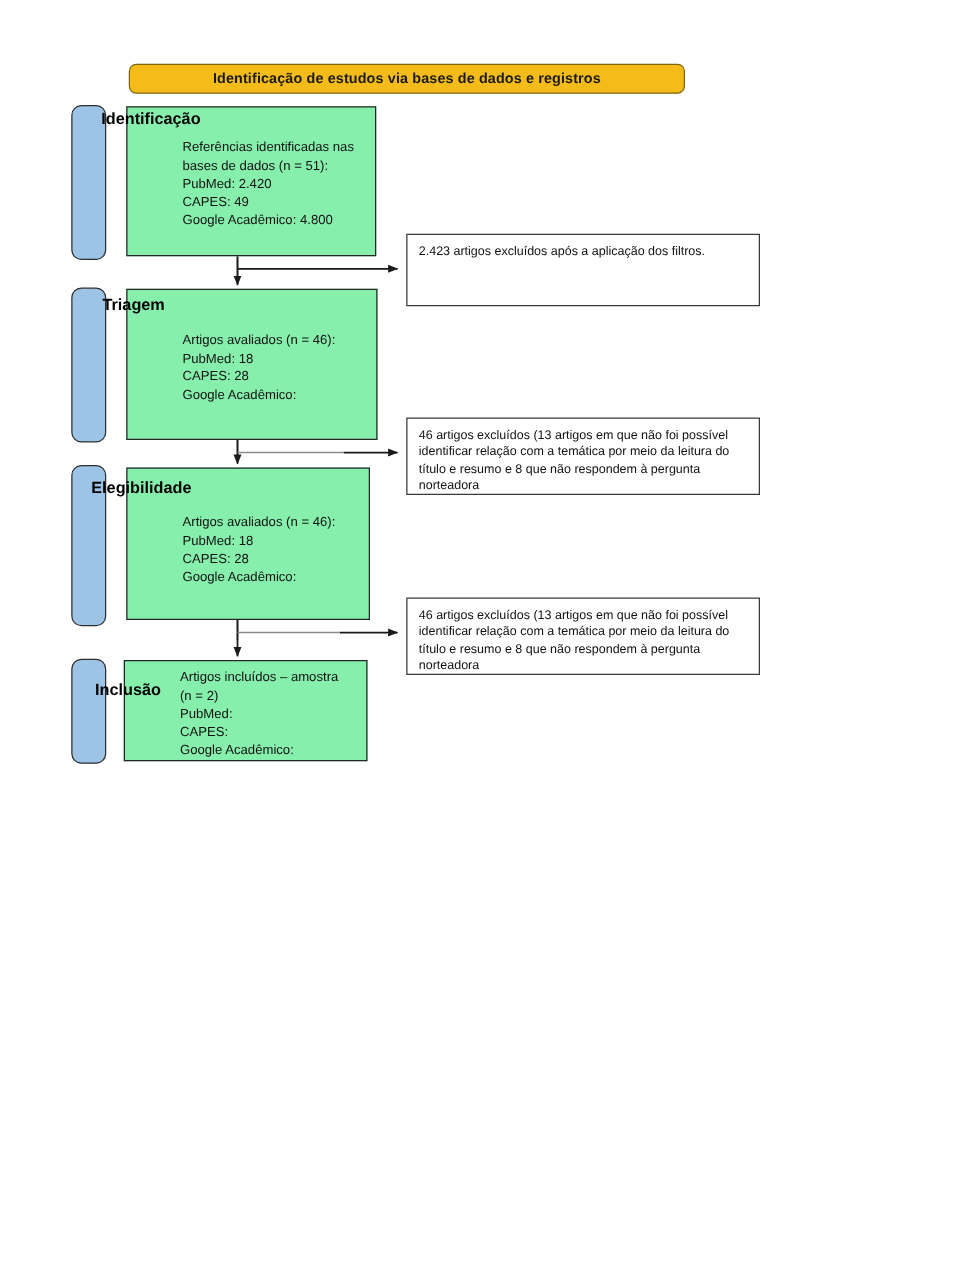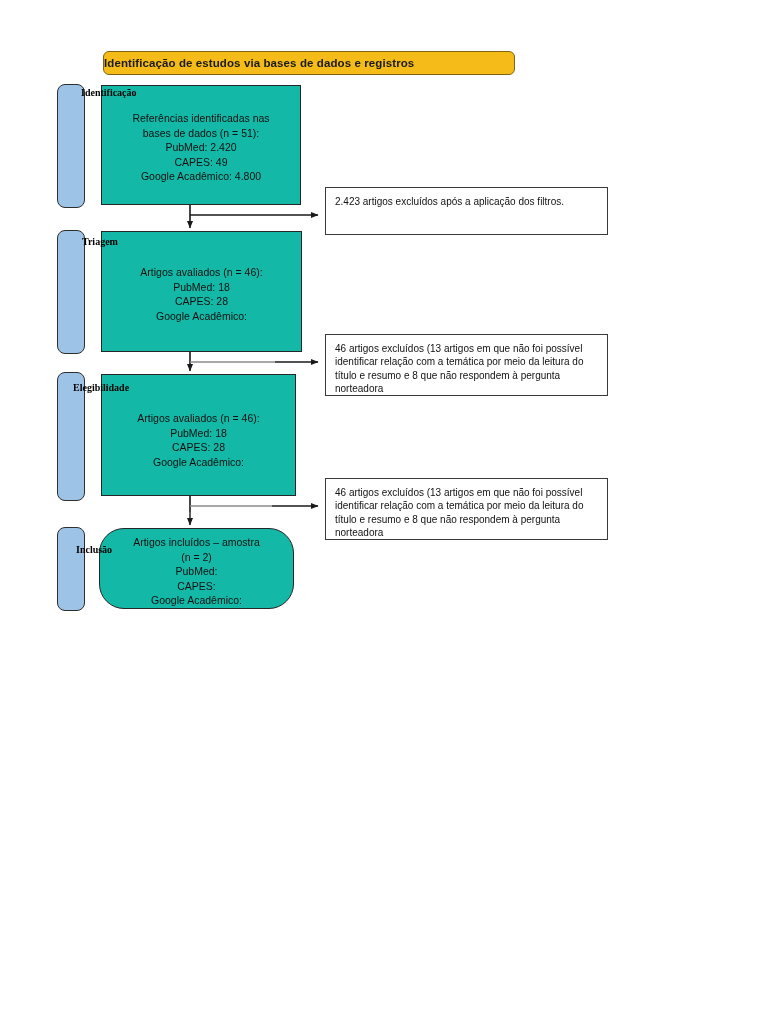--- a/index.html
+++ b/index.html
@@ -22,29 +22,29 @@
     top: 0;
     width: 768px;
     height: 1024px;
   }
 
   
   .banner {
     position: absolute;
     left: 103px;
     top: 51px;
-    width: 412px;
+    width: 445px;
     height: 24px;
     background: #F5BC19;
     border: 1px solid #7f6410;
     border-radius: 6px;
     box-sizing: border-box;
     display: flex;
     align-items: center;
-    justify-content: flex-start;
+    justify-content: center;
   }
   .banner-text {
     font-size: 11.5px;
     font-weight: bold;
     color: #1a1a1a;
     letter-spacing: 0.1px;
     white-space: nowrap;
   }
 
   
@@ -58,45 +58,44 @@
     box-sizing: border-box;
   }
   .bar-identificacao { top: 84px;  height: 124px; }
   .bar-triagem       { top: 230px; height: 124px; }
   .bar-elegibilidade { top: 372px; height: 129px; }
   .bar-inclusao      { top: 527px; height: 84px; }
 
   
   .stage-label {
     position: absolute;
-    font-size: 10px;
+    font-size: 13px;
     font-weight: bold;
     color: #000;
     white-space: nowrap;
     z-index: 5;
     background: transparent;
-    font-family: Liberation Serif, serif;
   }
   .lbl-identificacao { left: 81px; top: 87px; }
   .lbl-triagem       { left: 82px; top: 236px; }
   .lbl-elegibilidade { left: 73px; top: 382px; }
   .lbl-inclusao      { left: 76px; top: 532px; margin-top: 12px; }
 
   
   .flow-box {
     position: absolute;
     border: 1.6px solid #262626;
-    background: #14b8a6;
-    box-sizing: border-box;
-    text-align: center;
+    background: #86efac;
+    box-sizing: border-box;
+    padding-left: 44px;
   }
   .box-identificacao { left: 101px; top: 85px;  width: 200px; height: 120px; }
   .box-triagem       { left: 101px; top: 231px; width: 201px; height: 121px; }
   .box-elegibilidade { left: 101px; top: 374px; width: 195px; height: 122px; }
-  .box-inclusao      { left: 99px;  top: 528px; width: 195px; height: 81px; border-radius: 25px; }
+  .box-inclusao      { left: 99px;  top: 528px; width: 195px; height: 81px; }
 
   .box-body {
     font-size: 10.5px;
     line-height: 14.5px;
     color: #111;
     white-space: pre-line;
   }
   .box-identificacao .box-body { padding-top: 25px; }
   .box-triagem .box-body       { padding-top: 33px; }
   .box-elegibilidade .box-body { padding-top: 36px; }
@@ -104,21 +103,21 @@
 
   
   .excl-box {
     position: absolute;
     border: 1.6px solid #3a3a3a;
     background: #ffffff;
     box-sizing: border-box;
     padding: 7px 9px 0 9px;
     text-align: left;
   }
-  .excl-1 { left: 325px; top: 187px; width: 283px; height: 48px; }
+  .excl-1 { left: 325px; top: 187px; width: 283px; height: 58px; }
   .excl-2 { left: 325px; top: 334px; width: 283px; height: 62px; }
   .excl-3 { left: 325px; top: 478px; width: 283px; height: 62px; }
 
   .excl-text {
     font-size: 10px;
     line-height: 13.4px;
     color: #111;
   }
 
   

